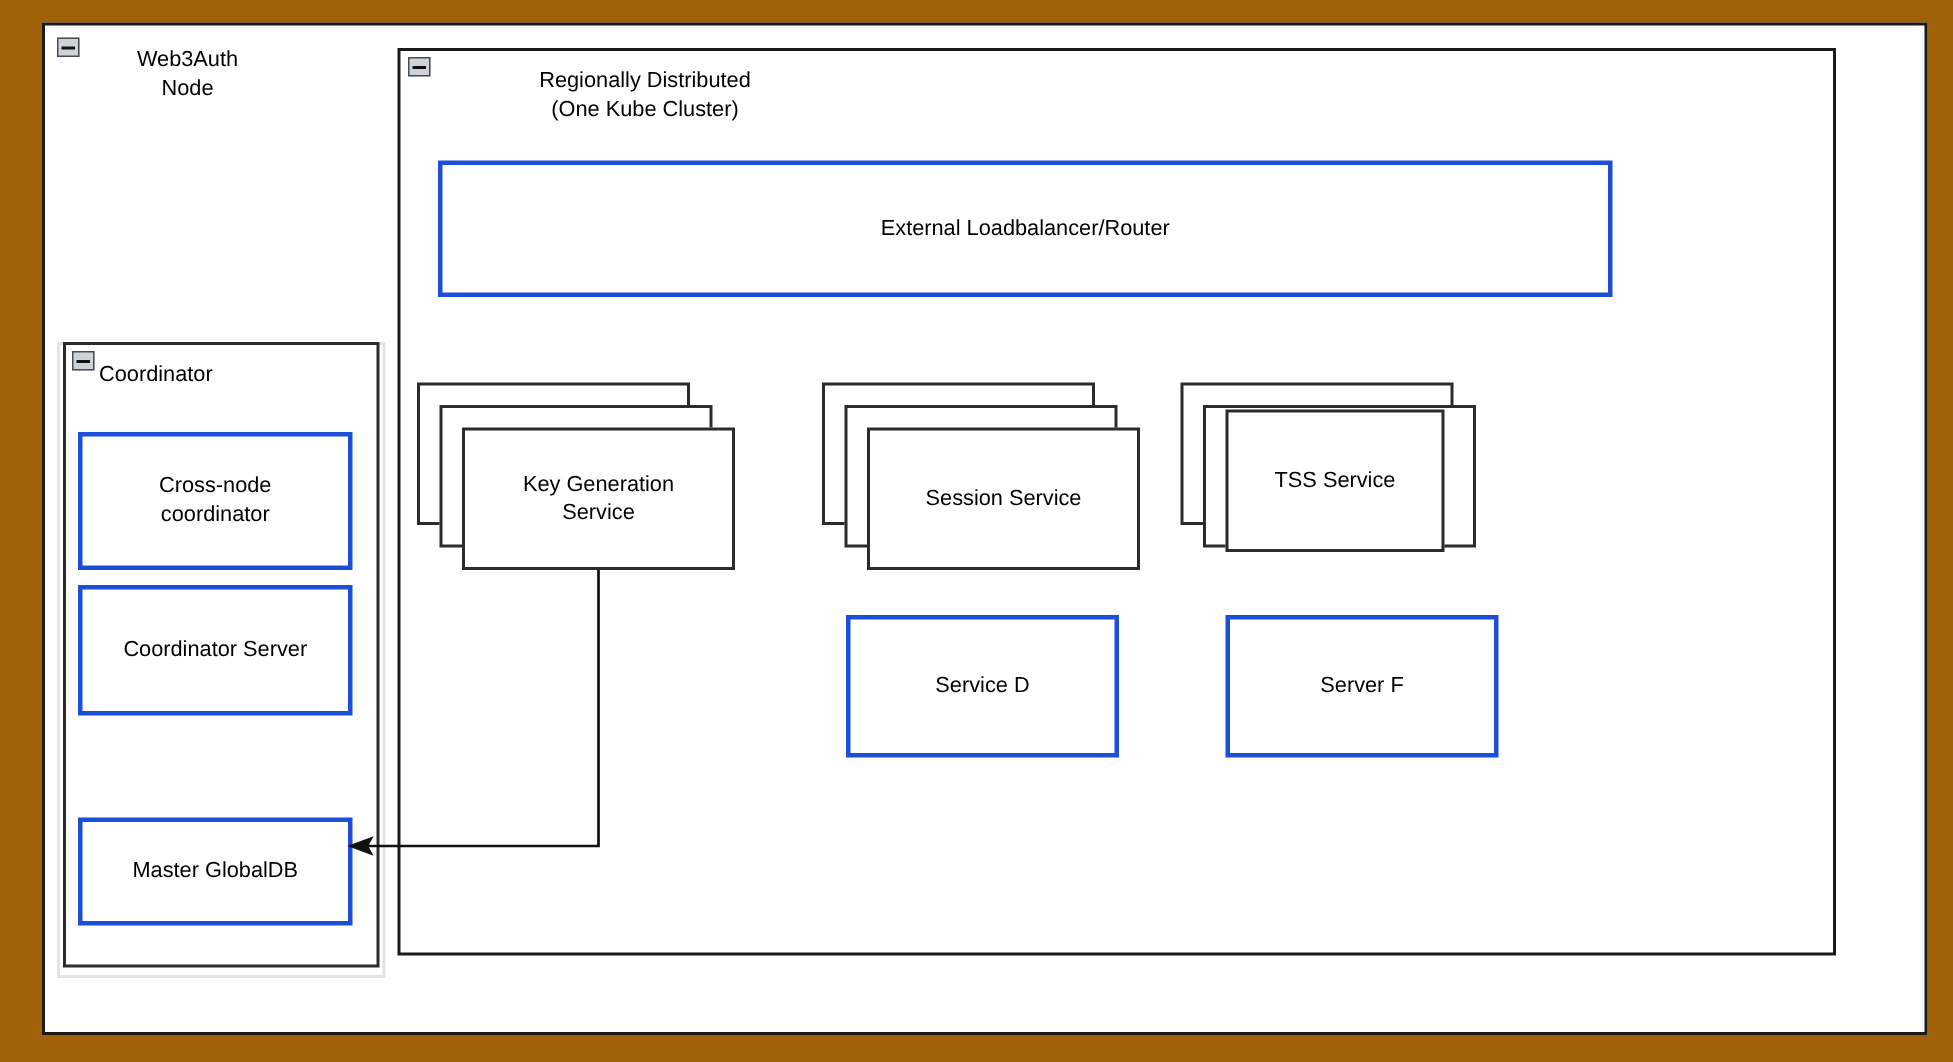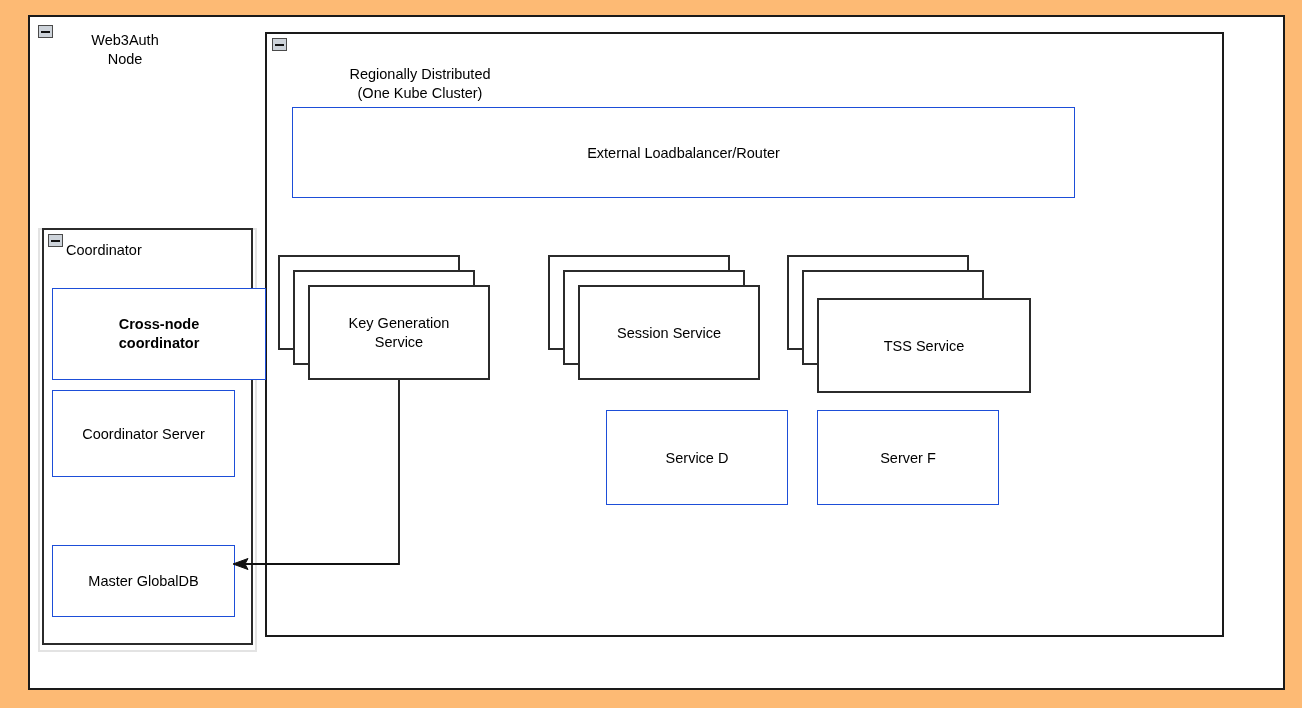--- a/index.html
+++ b/index.html
@@ -5,31 +5,31 @@
 <style>
   html, body {
     margin: 0;
     padding: 0;
     background: #ffffff;
   }
   #canvas {
     position: relative;
     width: 1302px;
     height: 708px;
-    background: #fdba74;
+    background: #a16207;
     font-family: "Liberation Sans", sans-serif;
     overflow: hidden;
   }
 
   
   .box {
     position: absolute;
     box-sizing: border-box;
     background: #ffffff;
-    border: 1px solid #1d4ed8;
+    border: 3px solid #1d4ed8;
   }
   .container-box {
     position: absolute;
     box-sizing: border-box;
     background: #ffffff;
     border: 2px solid #1a1a1a;
   }
   .panel-outer {
     position: absolute;
     box-sizing: border-box;
@@ -118,36 +118,36 @@
 
   <div class="collapse-icon" style="left:38px; top:25px;"></div>
 
   <div class="group-label" style="left:55px; top:31px; width:140px;">Web3Auth
 Node</div>
 
   <div class="container-box" id="cluster-group" style="left:265px; top:32px; width:959px; height:605px;"></div>
 
   <div class="collapse-icon" style="left:272px; top:38px;"></div>
 
-  <div class="group-label" style="left:290px; top:45px; width:260px;margin-top:20px;">Regionally Distributed
+  <div class="group-label" style="left:300px; top:45px; width:260px;">Regionally Distributed
 (One Kube Cluster)</div>
 
   <div class="box" style="left:292px; top:107px; width:783px; height:91px;">
     <div class="box-label">External Loadbalancer/Router</div>
   </div>
 
   <div class="panel-outer" style="left:38px; top:228px; width:219px; height:424px;"></div>
 
   <div class="panel-inner" style="left:42px; top:228px; width:211px; height:417px;"></div>
 
   <div class="collapse-icon" style="left:48px; top:234px;"></div>
 
   <div class="group-label" style="left:66px; top:241px; width:160px; text-align:left;">Coordinator</div>
 
-  <div class="box" style="left:52px; top:288px; width:214px; height:92px;font-weight:bold;">
+  <div class="box" style="left:52px; top:288px; width:183px; height:92px;">
     <div class="box-label">Cross-node
 coordinator</div>
   </div>
 
   <div class="box" style="left:52px; top:390px; width:183px; height:87px;">
     <div class="box-label">Coordinator Server</div>
   </div>
 
   <div class="box" style="left:52px; top:545px; width:183px; height:72px;">
     <div class="box-label">Master GlobalDB</div>
@@ -166,26 +166,26 @@
     <div class="layer" style="left:0px;  top:0px;  width:182px; height:95px;"></div>
     <div class="layer" style="left:15px; top:15px; width:182px; height:95px;"></div>
     <div class="layer" style="left:30px; top:30px; width:182px; height:95px;">
       <div class="box-label">Session Service</div>
     </div>
   </div>
 
   <div class="stack" style="left:787px; top:255px; width:212px; height:125px;">
     <div class="layer" style="left:0px;  top:0px;  width:182px; height:95px;"></div>
     <div class="layer" style="left:15px; top:15px; width:182px; height:95px;"></div>
-    <div class="layer" style="left:30px; top:43px; width:214px; height:95px;">
+    <div class="layer" style="left:30px; top:18px; width:146px; height:95px;">
       <div class="box-label">TSS Service</div>
     </div>
   </div>
 
-  <div class="box" style="left:564px; top:410px; width:182px; height:95px;margin-left:42px;">
+  <div class="box" style="left:564px; top:410px; width:182px; height:95px;">
     <div class="box-label">Service D</div>
   </div>
 
   <div class="box" style="left:817px; top:410px; width:182px; height:95px;">
     <div class="box-label">Server F</div>
   </div>
 
   <svg class="connector" viewBox="0 0 1302 708">
     <g>
       <path d="M 399 380 L 399 564 L 240 564" fill="none" stroke="#111111" stroke-width="1.8"></path>

